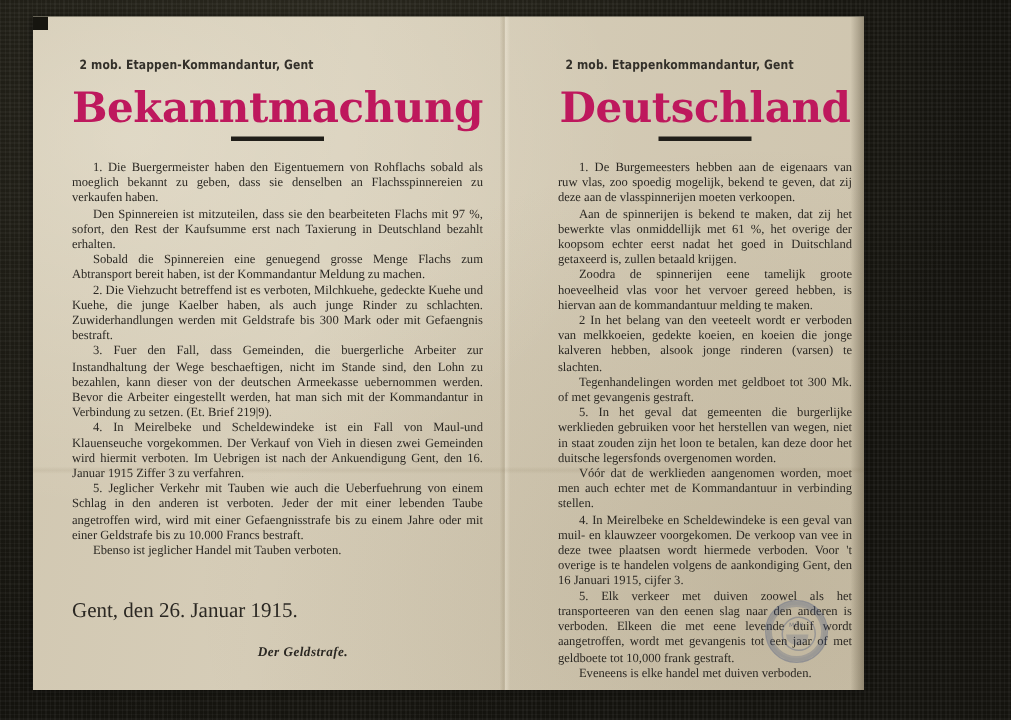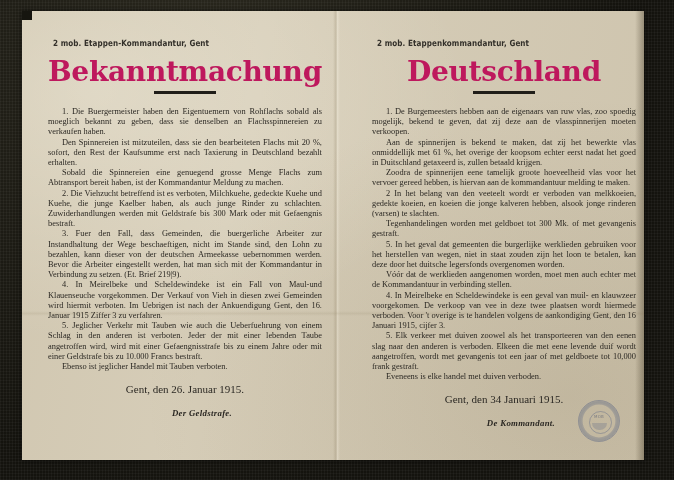--- a/index.html
+++ b/index.html
@@ -22,21 +22,21 @@
       repeating-linear-gradient(90deg, rgba(255,255,255,0.035) 0 1px, rgba(0,0,0,0) 1px 3px),
       repeating-linear-gradient(0deg, rgba(255,255,255,0.03) 0 1px, rgba(0,0,0,0) 1px 3px),
       radial-gradient(circle at 30% 10%, #2a281e 0%, #14130e 70%);
   }
 
   
   #sheet {
     position: absolute;
     left: 22px;
     top: 11px;
-    width: 622px;
+    width: 554px;
     height: 449px;
     background: #d6cdb8;
     box-shadow: 0 0 6px rgba(0,0,0,0.55);
     overflow: hidden;
   }
   
   #sheet::before {
     content: "";
     position: absolute;
     inset: 0;
@@ -136,24 +136,23 @@
     margin: 0;
     -webkit-font-smoothing: none;
   }
   .body-text p {
     margin: 0;
     text-indent: 14px;
   }
 
   .signoff {
     font-family: "Liberation Serif", serif;
-    font-size: 11px;
+    font-size: 14px;
     color: #2b2823;
-    margin-top: 11px;
-    text-align: center;
+    margin-top: 28px;
   }
   .commandant {
     font-family: "Liberation Serif", serif;
     font-style: italic;
     font-weight: bold;
     font-size: 8.8px;
     color: #2b2823;
     margin-top: 13px;
     text-align: center;
     letter-spacing: 0.3px;
@@ -216,21 +215,21 @@
 
       <div class="office">2 mob. Etappen-Kommandantur, Gent</div>
 
       <div class="title-wrap">
         <h1 class="title">Bekanntmachung</h1>
         <div class="title-rule"></div>
       </div>
 
       <div class="body-text">
         <p>1. Die Buergermeister haben den Eigentuemern von Rohflachs sobald als moeglich bekannt zu geben, dass sie denselben an Flachsspinnereien zu verkaufen haben.</p>
-        <p>Den Spinnereien ist mitzuteilen, dass sie den bearbeiteten Flachs mit 20 %, sofort, den Rest der Kaufsumme erst nach Taxierung in Deutschland bezahlt erhalten.</p>
+        <p>Den Spinnereien ist mitzuteilen, dass sie den bearbeiteten Flachs mit 97 %, sofort, den Rest der Kaufsumme erst nach Taxierung in Deutschland bezahlt erhalten.</p>
         <p>Sobald die Spinnereien eine genuegend grosse Menge Flachs zum Abtransport bereit haben, ist der Kommandantur Meldung zu machen.</p>
         <p>2. Die Viehzucht betreffend ist es verboten, Milchkuehe, gedeckte Kuehe und Kuehe, die junge Kaelber haben, als auch junge Rinder zu schlachten. Zuwiderhandlungen werden mit Geldstrafe bis 300 Mark oder mit Gefaengnis bestraft.</p>
         <p>3. Fuer den Fall, dass Gemeinden, die buergerliche Arbeiter zur Instandhaltung der Wege beschaeftigen, nicht im Stande sind, den Lohn zu bezahlen, kann dieser von der deutschen Armeekasse uebernommen werden. Bevor die Arbeiter eingestellt werden, hat man sich mit der Kommandantur in Verbindung zu setzen. (Et. Brief 219|9).</p>
         <p>4. In Meirelbeke und Scheldewindeke ist ein Fall von Maul-und Klauenseuche vorgekommen. Der Verkauf von Vieh in diesen zwei Gemeinden wird hiermit verboten. Im Uebrigen ist nach der Ankuendigung Gent, den 16. Januar 1915 Ziffer 3 zu verfahren.</p>
         <p>5. Jeglicher Verkehr mit Tauben wie auch die Ueberfuehrung von einem Schlag in den anderen ist verboten. Jeder der mit einer lebenden Taube angetroffen wird, wird mit einer Gefaengnisstrafe bis zu einem Jahre oder mit einer Geldstrafe bis zu 10.000 Francs bestraft.</p>
         <p>Ebenso ist jeglicher Handel mit Tauben verboten.</p>
       </div>
 
       <div class="signoff">Gent, den 26. Januar 1915.</div>
 

